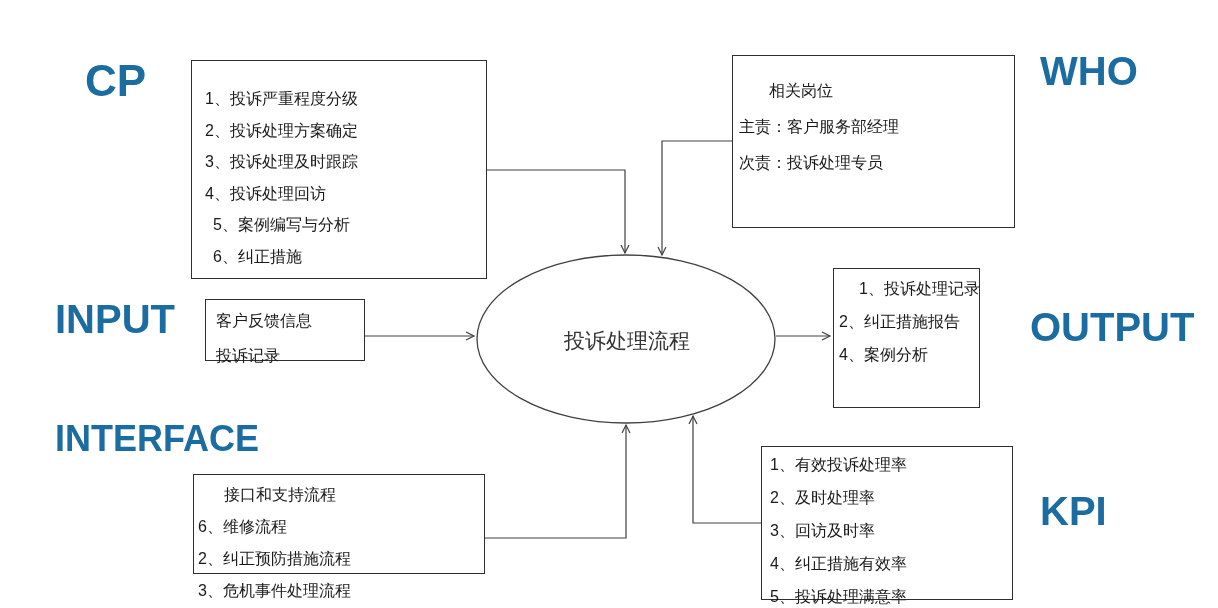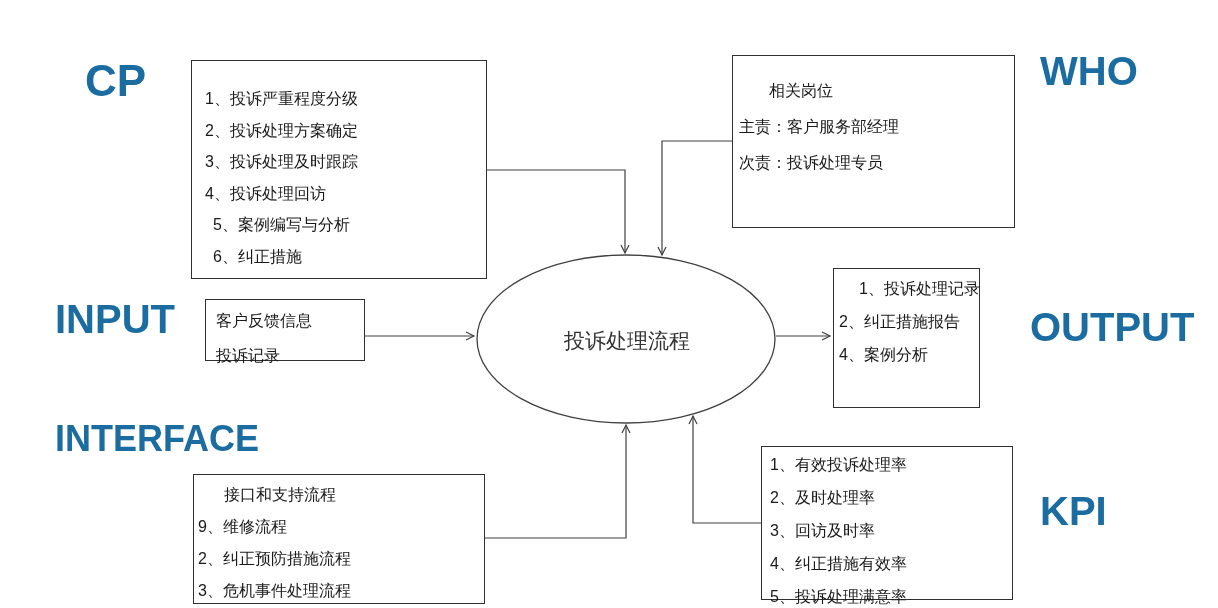--- a/index.html
+++ b/index.html
@@ -57,21 +57,21 @@
   .who-box .line { line-height: 36px; }
   .who-box .box-title { padding-left: 30px; }
 
   .input-box { left: 205px; top: 276px; width: 160px; height: 62px; padding: 3px 0 0 10px; }
   .input-box .line { line-height: 35px; }
 
   .output-box { left: 833px; top: 245px; width: 147px; height: 140px; padding: 3px 0 0 5px; }
   .output-box .line { line-height: 33px; }
   .output-box .line:nth-child(1) { padding-left: 20px; }
 
-  .interface-box { left: 193px; top: 451px; width: 292px; height: 130px; padding: 4px 0 0 4px; }
+  .interface-box { left: 193px; top: 451px; width: 292px; height: 100px; padding: 4px 0 0 4px; }
   .interface-box .line { line-height: 32px; }
   .interface-box .box-title { padding-left: 26px; }
 
   .kpi-box { left: 761px; top: 423px; width: 252px; height: 154px; padding: 1px 0 0 8px; }
   .kpi-box .line { line-height: 33px; }
 
   .ellipse-label {
     position: absolute;
     left: 478px; top: 304px;
     width: 298px;
@@ -131,21 +131,21 @@
   </div>
 
   <div class="dbox output-box">
     <div class="line">1、投诉处理记录</div>
     <div class="line">2、纠正措施报告</div>
     <div class="line">4、案例分析</div>
   </div>
 
   <div class="dbox interface-box">
     <div class="line box-title">接口和支持流程</div>
-    <div class="line">9、维修流程</div>
+    <div class="line">6、维修流程</div>
     <div class="line">2、纠正预防措施流程</div>
     <div class="line">3、危机事件处理流程</div>
   </div>
 
   <div class="dbox kpi-box">
     <div class="line">1、有效投诉处理率</div>
     <div class="line">2、及时处理率</div>
     <div class="line">3、回访及时率</div>
     <div class="line">4、纠正措施有效率</div>
     <div class="line">5、投诉处理满意率</div>

